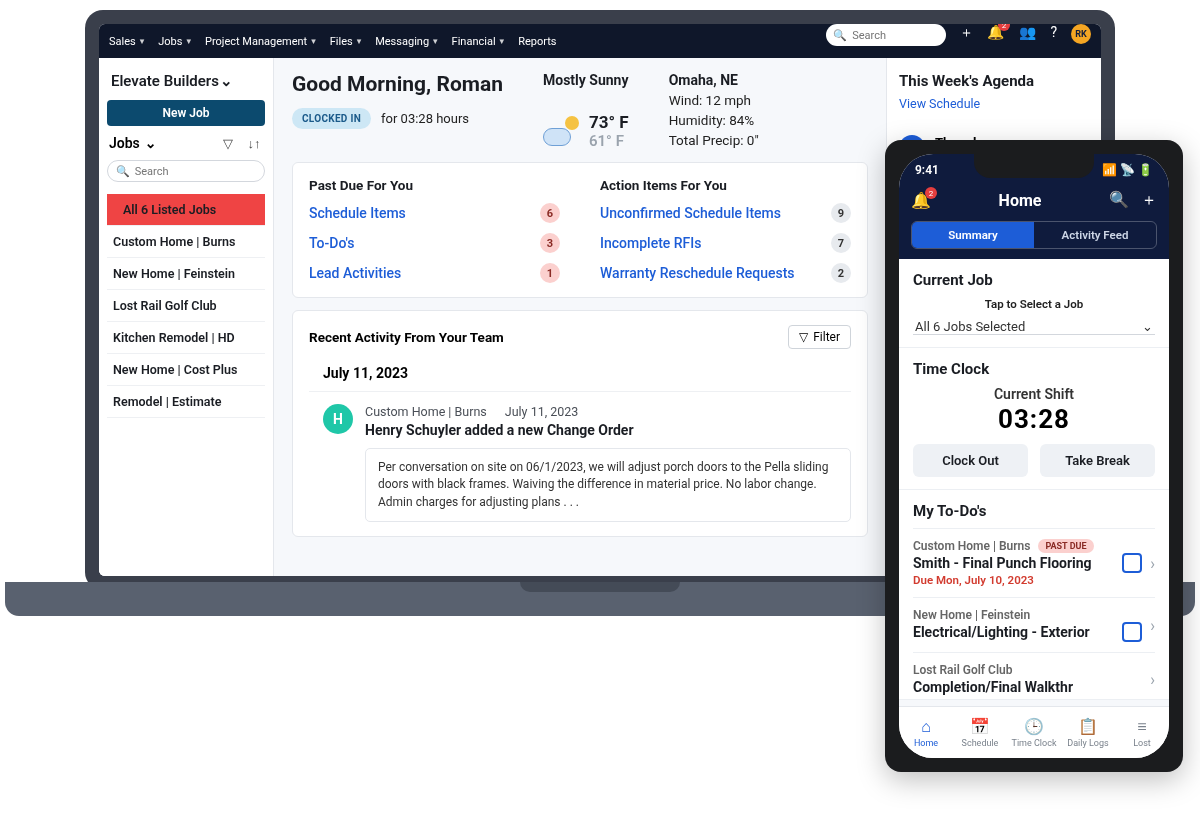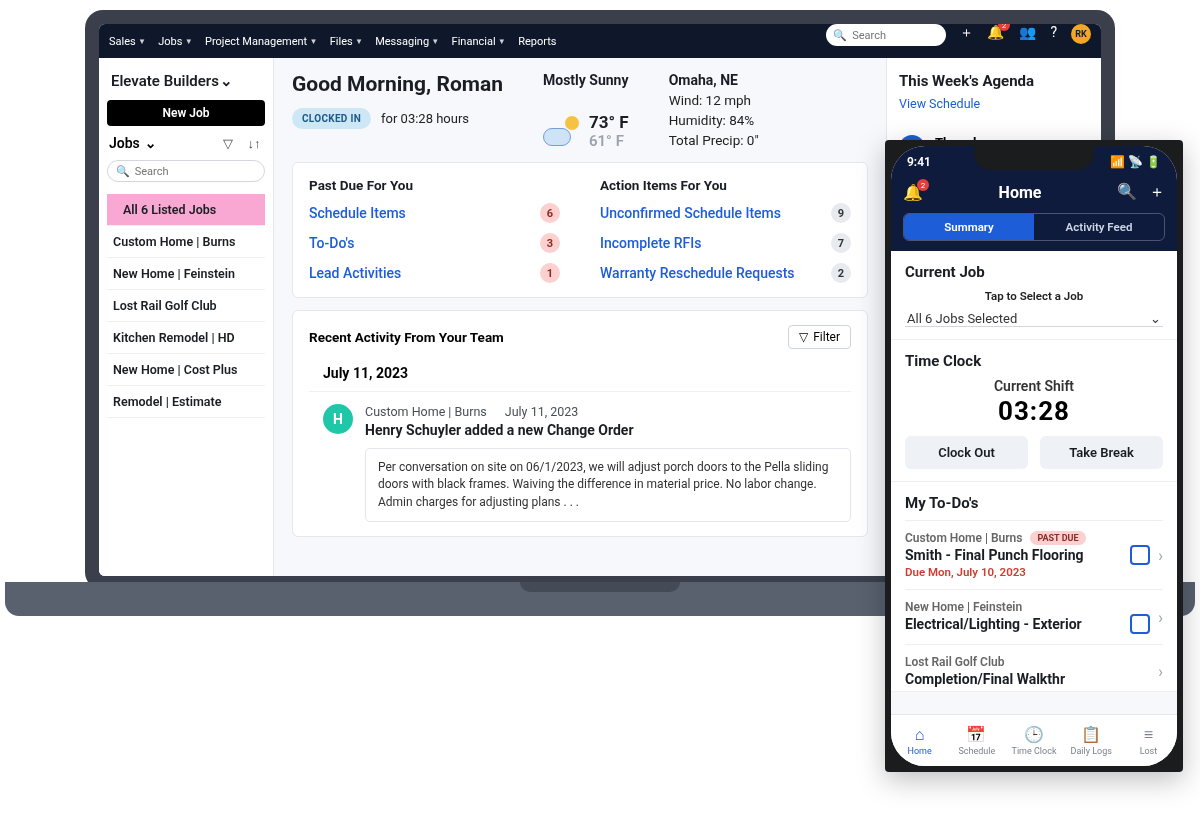--- a/index.html
+++ b/index.html
@@ -20,29 +20,29 @@
   .search-box input { border:none; outline:none; width:70px; font-size:11px; }
   .top-icon { color:#fff; font-size:14px; position:relative; }
   .bell-badge { position:absolute; top:-5px; right:-5px; background:#e53e3e; color:#fff; font-size:8px; border-radius:50%; width:12px; height:12px; display:flex; align-items:center; justify-content:center;}
   .avatar { width:20px; height:20px; border-radius:50%; background:#f5a623; color:#0f1b3d; font-size:9px; font-weight:700; display:flex; align-items:center; justify-content:center; }
 
   .main { flex:1; display:flex; background:#f6f8fb; overflow:hidden; }
 
   
   .sidebar { width: 175px; background:#fff; border-right:1px solid #e4e7ec; display:flex; flex-direction:column; padding:12px 8px; gap:8px; }
   .company-select { font-size:15px; font-weight:600; color:#1a1d23; display:flex; align-items:center; gap:1px; padding:2px 4px; }
-  .new-job-btn { background:#000000; color:#fff; border:none; border-radius:4px; height:26px; font-size:12px; font-weight:600; cursor:pointer; }
+  .new-job-btn { background:#0c4a6e; color:#fff; border:none; border-radius:4px; height:26px; font-size:12px; font-weight:600; cursor:pointer; }
   .jobs-row { display:flex; align-items:center; gap:8px; padding:0 2px; }
   .jobs-dd { font-size:14px; font-weight:600; display:flex; gap:5px; align-items:center; flex:1;}
   .icon-btn { width:18px; height:18px; display:flex; align-items:center; justify-content:center; color:#444; font-size:13px; }
   .side-search { display:flex; align-items:center; gap:5px; border:1px solid #d3d7dd; border-radius:12px; height:22px; padding:0 8px; font-size:11px; color:#888; }
   .side-search input { border:none; outline:none; font-size:11px; width:100%; }
   .job-list { display:flex; flex-direction:column; margin-top:4px; }
   .job-item { font-size:12.5px; font-weight:600; color:#1a1d23; padding:8px 6px; border-bottom:1px solid #eef0f3; cursor:pointer; }
-  .job-item.active { background:#f9a8d4;padding-left:16px; }
+  .job-item.active { background:#ef4444;padding-left:16px; }
 
   
   .center { flex:1; padding:14px 18px; display:flex; flex-direction:column; gap:12px; overflow:hidden; }
   .greet-row { display:flex; gap:40px; }
   .greet-left { display:flex; flex-direction:column; gap:12px; }
   .greeting { font-size:21px; font-weight:700; color:#1a1d23; }
   .clock-row { display:flex; align-items:center; gap:10px; }
   .clocked-in { background:#cde7f5; color:#1b5a8a; font-size:10px; font-weight:700; padding:5px 10px; border-radius:14px; letter-spacing:.3px;}
   .clock-text { font-size:13px; color:#222; }
   .weather-col { display:flex; flex-direction:column; gap:20px; }
@@ -88,21 +88,21 @@
   .day-right .day-name { font-size:13px; font-weight:700; }
   .day-right .day-sub { font-size:11px; color:#666; }
   .evt-list { margin-top:6px; display:flex; flex-direction:column; gap:10px; padding-left:4px;}
   .evt { display:flex; gap:8px; align-items:flex-start; }
   .dot { width:9px; height:9px; border-radius:50%; margin-top:3px; flex-shrink:0;}
   .dot.blue{background:#1d5dd7;} .dot.orange{background:#f5a623;} .dot.teal{background:#1fc7a8;} .dot.dteal{background:#0f9b8e;}
   .evt-text .t1 { font-size:12.5px; font-weight:600; color:#1a1d23; white-space:nowrap; overflow:hidden; }
   .evt-text .t2 { font-size:11px; color:#555; }
 
   
-  .phone { position:absolute; top:140px; left:885px; width:298px; height:632px; background:#1b1c1e; border-radius:4px; padding:6px; box-shadow:0 8px 28px rgba(0,0,0,.25);}
+  .phone { position:absolute; top:140px; left:885px; width:298px; height:632px; background:#1b1c1e; border-radius:16px; padding:14px; box-shadow:0 8px 28px rgba(0,0,0,.25);}
   .phone-screen { width:100%; height:100%; background:#fff; border-radius:34px; overflow:hidden; display:flex; flex-direction:column; position:relative;}
   .notch { position:absolute; top:0; left:50%; transform:translateX(-50%); width:120px; height:24px; background:#1b1c1e; border-radius:0 0 16px 16px; z-index:5;}
   .phone-status { height:32px; background:#0f1b3d; color:#fff; display:flex; align-items:center; justify-content:space-between; padding:0 16px; font-size:12px; font-weight:600;}
   .phone-header { background:#0f1b3d; color:#fff; padding:4px 12px 10px; }
   .ph-top { display:flex; align-items:center; justify-content:space-between; }
   .ph-bell { position:relative; font-size:16px;}
   .ph-bell .b-badge { position:absolute; top:-4px; right:-6px; background:#e53e3e; color:#fff; font-size:8px; border-radius:50%; width:12px; height:12px; display:flex; align-items:center; justify-content:center;}
   .ph-title { font-size:16px; font-weight:700; }
   .seg { display:flex; margin-top:10px; border-radius:6px; overflow:hidden; border:1px solid rgba(255,255,255,.25);}
   .seg-item { flex:1; text-align:center; font-size:11.5px; font-weight:600; padding:6px 0; color:#cdd6e6;}

